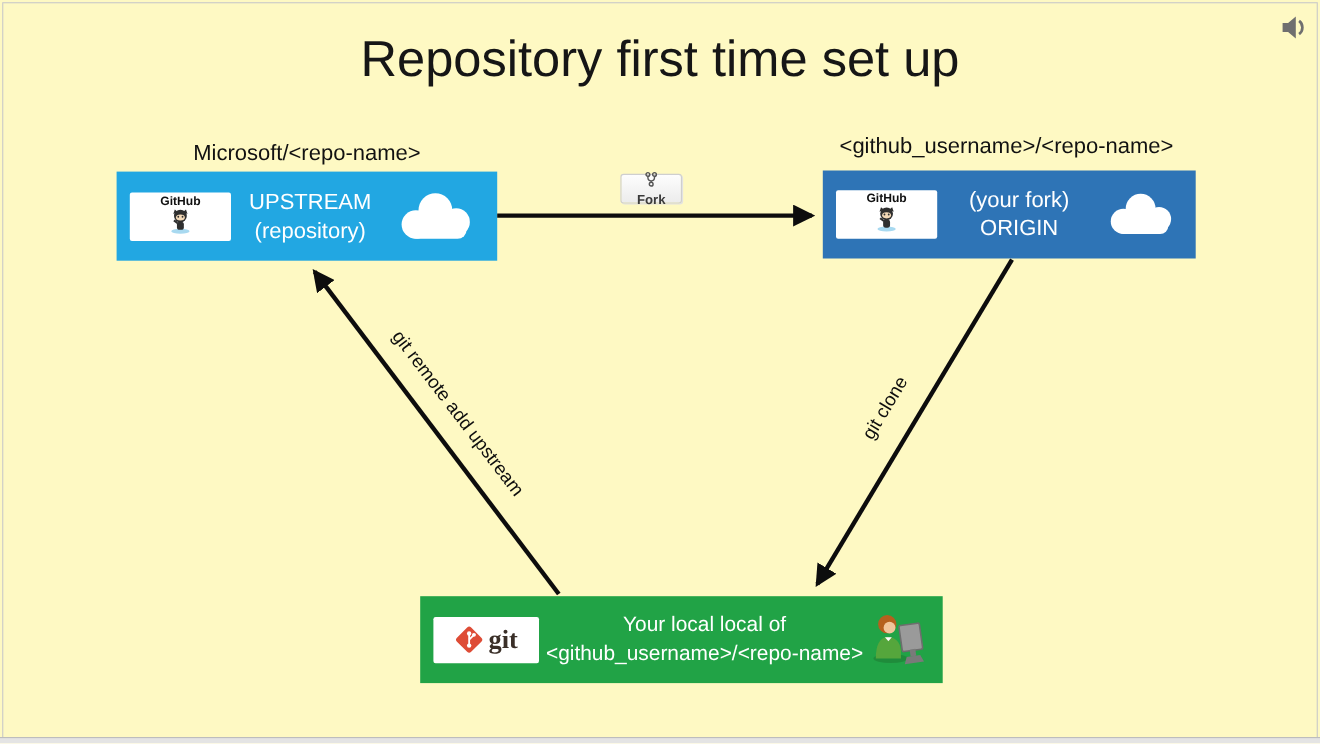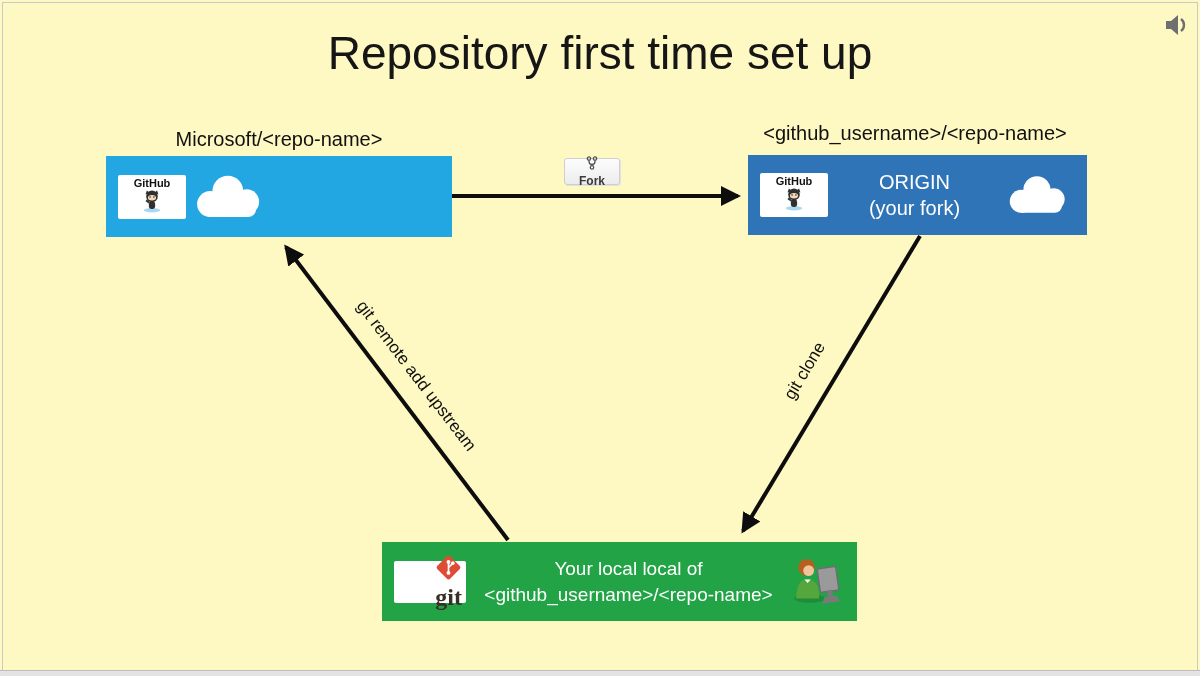--- a/index.html
+++ b/index.html
@@ -22,24 +22,24 @@
   .speaker{position:absolute;top:12px;right:8px;width:30px;height:26px;}
   .caption{
     position:absolute;text-align:center;font-size:20px;color:#111;
   }
   .box{
     position:absolute;display:flex;align-items:center;box-sizing:border-box;
     padding:0 12px;color:#fff;
   }
   .badge{
     background:#ffffff;border-radius:2px;display:flex;flex-direction:column;
-    align-items:center;justify-content:flex-start;padding:2px 4px;
+    align-items:center;justify-content:flex-start;padding:2px 16px;
   }
   .badge .badge-label{font-size:11px;font-weight:700;color:#111;line-height:12px;}
-  .git-badge{flex-direction:column;gap:4px;align-items:flex-end;justify-content:center;}
+  .git-badge{flex-direction:row;gap:4px;align-items:center;justify-content:center;}
   .git-badge .badge-label{
     font-family:"Liberation Serif",serif;font-size:24px;font-weight:700;
     color:#3a2f28;line-height:24px;
   }
   .box-text{flex:1;text-align:center;line-height:26px;font-size:20px;}
   .box-text.small{font-size:19px;line-height:26px;}
   .arrow-label{
     position:absolute;font-size:17px;color:#0e0e0e;white-space:nowrap;
   }
   .fork-btn{
@@ -80,20 +80,24 @@
           <path d="M24 6 L22.5 1.5 L19.5 4 Z" fill="#2F2F2F"></path>
           <circle cx="17" cy="8" r="6.3" fill="#2F2F2F"></circle>
           <ellipse cx="17" cy="9.5" rx="4.4" ry="3" fill="#F3D9B7"></ellipse>
           <circle cx="14.9" cy="8.7" r="0.9" fill="#2F2F2F"></circle>
           <circle cx="19.1" cy="8.7" r="0.9" fill="#2F2F2F"></circle>
           <rect x="13.6" y="13.6" width="6.8" height="8" rx="2.6" fill="#2F2F2F"></rect>
           <path d="M14 16 L10 13.2 L11.3 11.5 L14.6 14 Z" fill="#2F2F2F"></path>
         </svg>
       </span>
     </div>
+    <div class="box-text">
+      <div>UPSTREAM</div>
+      <div>(repository)</div>
+    </div>
     <span>
       <svg width="86" height="52" viewBox="0 0 70 44">
         <circle cx="19" cy="28" r="11" fill="#fff"></circle>
         <circle cx="34" cy="17" r="13" fill="#fff"></circle>
         <circle cx="50" cy="26" r="10.5" fill="#fff"></circle>
         <rect x="13" y="25" width="45" height="14" rx="7" fill="#fff"></rect>
       </svg>
     </span>
   </div>
 
@@ -108,22 +112,22 @@
           <circle cx="17" cy="8" r="6.3" fill="#2F2F2F"></circle>
           <ellipse cx="17" cy="9.5" rx="4.4" ry="3" fill="#F3D9B7"></ellipse>
           <circle cx="14.9" cy="8.7" r="0.9" fill="#2F2F2F"></circle>
           <circle cx="19.1" cy="8.7" r="0.9" fill="#2F2F2F"></circle>
           <rect x="13.6" y="13.6" width="6.8" height="8" rx="2.6" fill="#2F2F2F"></rect>
           <path d="M14 16 L10 13.2 L11.3 11.5 L14.6 14 Z" fill="#2F2F2F"></path>
         </svg>
       </span>
     </div>
     <div class="box-text">
+      <div>(your fork)</div>
       <div>ORIGIN</div>
-      <div>(your fork)</div>
     </div>
     <span>
       <svg width="74" height="46" viewBox="0 0 70 44">
         <circle cx="19" cy="28" r="11" fill="#fff"></circle>
         <circle cx="34" cy="17" r="13" fill="#fff"></circle>
         <circle cx="50" cy="26" r="10.5" fill="#fff"></circle>
         <rect x="13" y="25" width="45" height="14" rx="7" fill="#fff"></rect>
       </svg>
     </span>
   </div>

